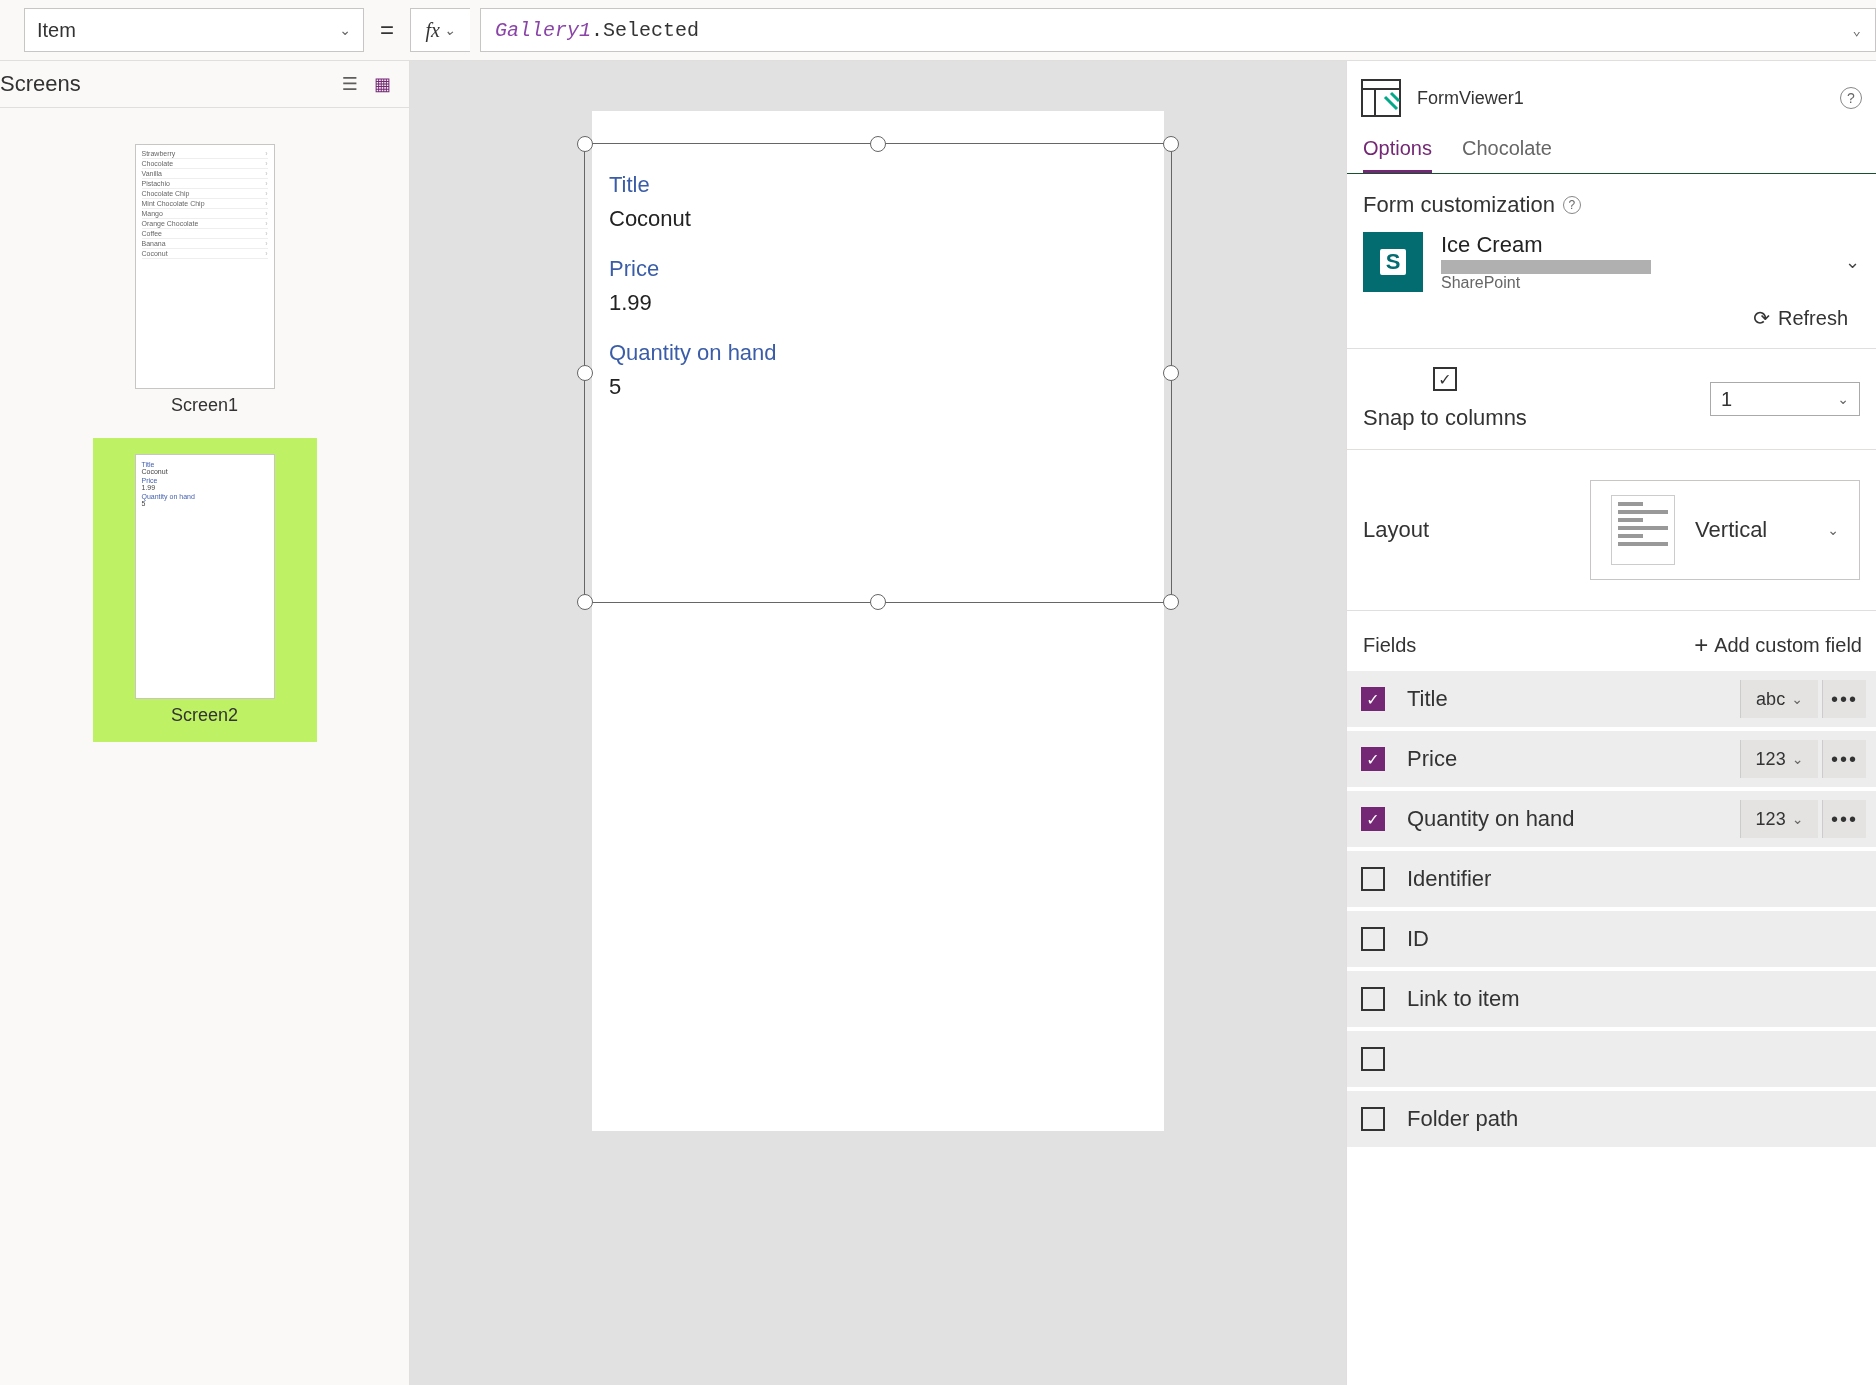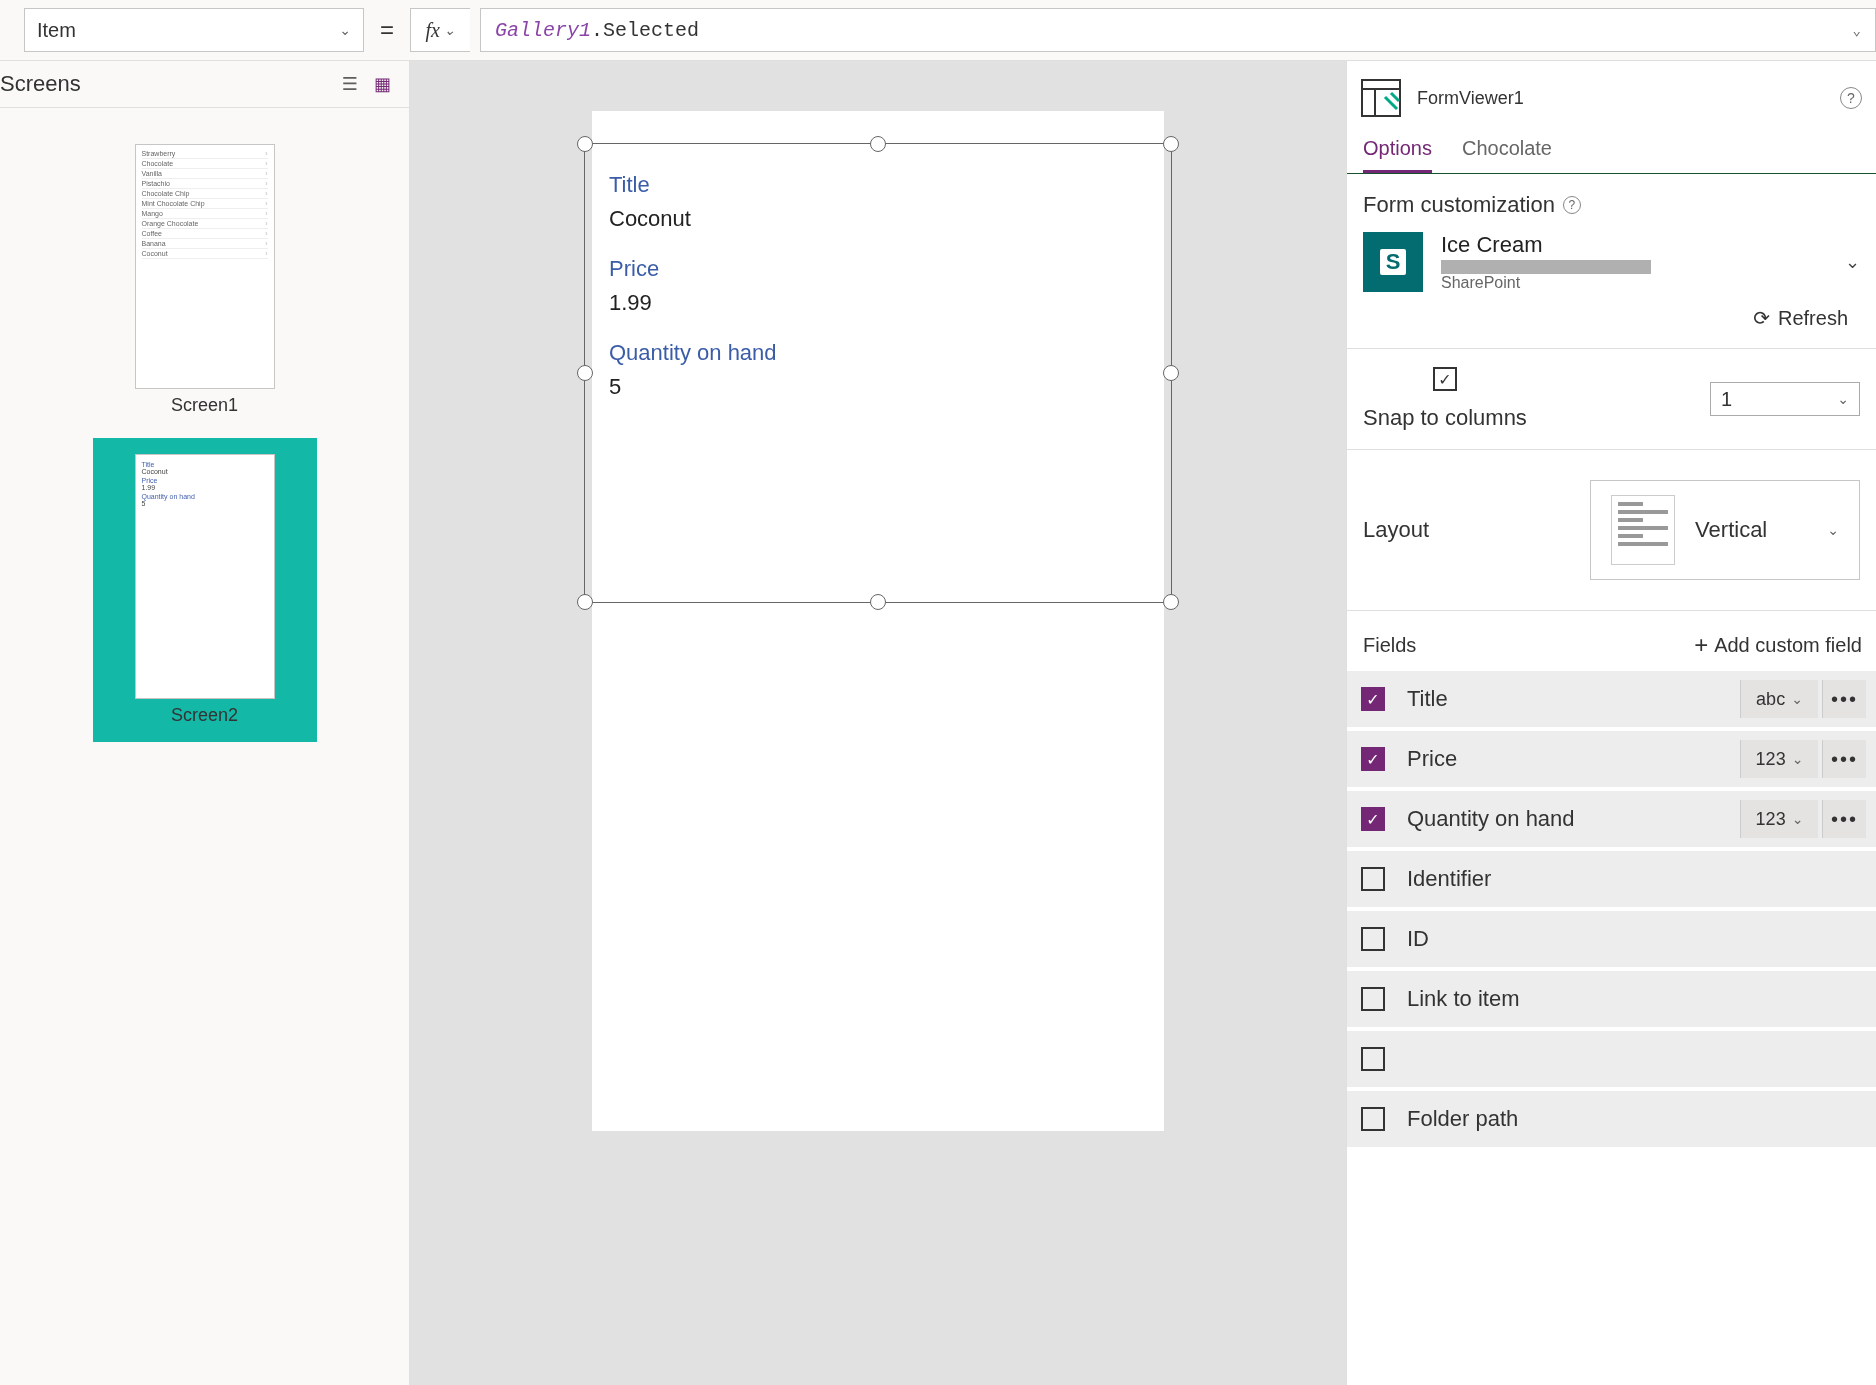--- a/index.html
+++ b/index.html
@@ -89,21 +89,21 @@
   background:#faf9f8;
   border-bottom: 1px solid #e1dfdd;
 }
 .screens-title { font-size: 22px; color: #333; }
 .screens-icons { display: flex; gap: 16px; }
 .tree-icon, .grid-icon { font-size: 18px; color: #605e5c; }
 .grid-icon { color: #742774; }
 
 .thumb-area { padding: 20px 0; display:flex; flex-direction:column; align-items:center; gap:6px;}
 .thumb-wrap { padding: 14px 40px; border:2px solid transparent;}
-.thumb-wrap.selected { background:#14b8a6;}
+.thumb-wrap.selected { background:#bef264;}
 .thumb {
   width: 140px;
   height: 245px;
   background: #fff;
   border: 1px solid #c8c6c4;
   font-size: 7px;
   padding: 4px 6px;
   overflow: hidden;
 }
 .thumb-label { text-align:center; font-size:18px; color:#333; margin-top:6px;}

